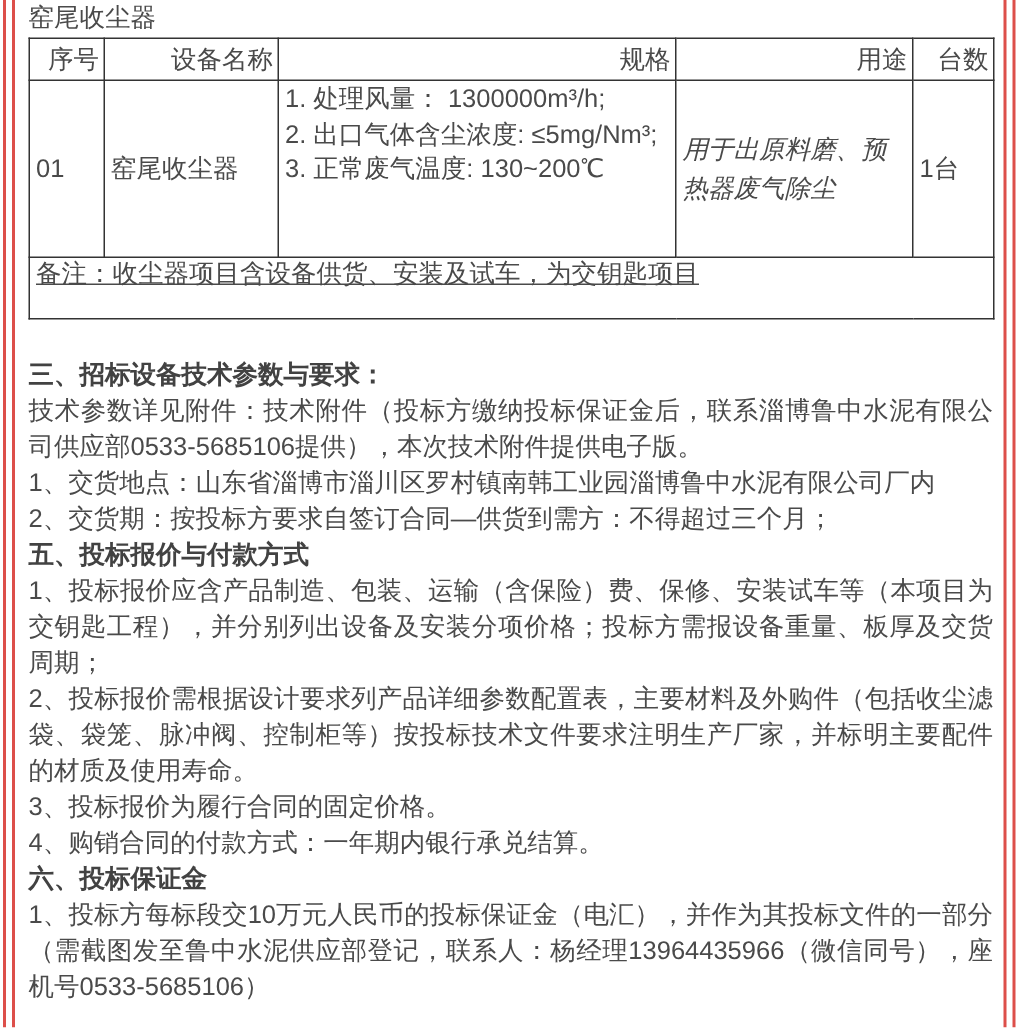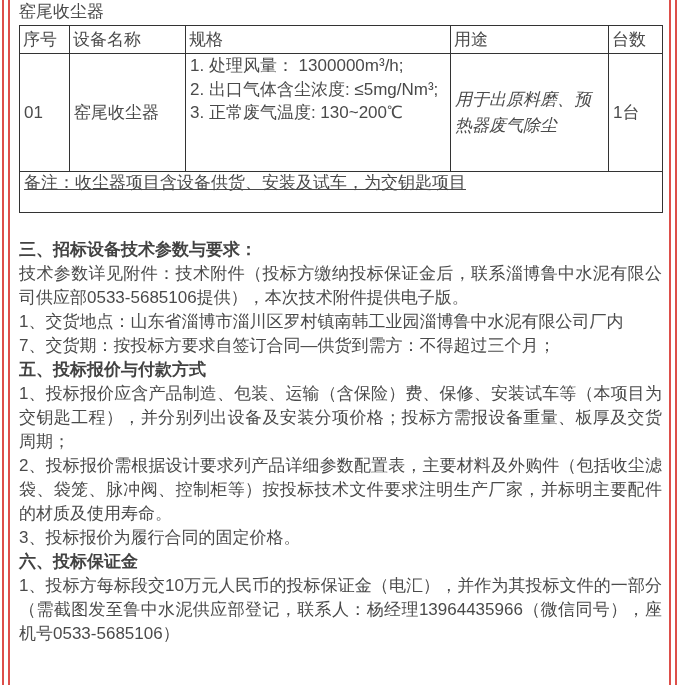--- a/index.html
+++ b/index.html
@@ -51,20 +51,21 @@
   table.equip th, table.equip td {
     border: 1px solid #333333;
     font-weight: normal;
     text-align: left;
     padding: 0 4px;
     overflow: hidden;
   }
   table.equip th {
     height: 27px;
     padding: 0 3px;
+    text-align: right;
   }
   td.cell-mid { vertical-align: middle; }
   td.cell-spec {
     vertical-align: top;
     padding: 2px 4px;
     margin-top: 32px;
   }
   td.cell-spec .spec-line {
     line-height: 23.5px;
     text-align: justify;
@@ -149,28 +150,29 @@
 
   <div class="sections">
 
     <div>
       <div class="sec-heading">三、招标设备技术参数与要求：</div>
       <p class="sec-para">技术参数详见附件：技术附件（投标方缴纳投标保证金后，联系淄博鲁中水泥有限公司供应部0533-5685106提供），本次技术附件提供电子版。</p>
     </div>
 
     <div>
       <p class="sec-para">1、交货地点：山东省淄博市淄川区罗村镇南韩工业园淄博鲁中水泥有限公司厂内</p>
-      <p class="sec-para">7、交货期：按投标方要求自签订合同—供货到需方：不得超过三个月；</p>
+      <p class="sec-para">2、交货期：按投标方要求自签订合同—供货到需方：不得超过三个月；</p>
     </div>
 
     <div>
       <div class="sec-heading">五、投标报价与付款方式</div>
       <p class="sec-para">1、投标报价应含产品制造、包装、运输（含保险）费、保修、安装试车等（本项目为交钥匙工程），并分别列出设备及安装分项价格；投标方需报设备重量、板厚及交货周期；</p>
       <p class="sec-para">2、投标报价需根据设计要求列产品详细参数配置表，主要材料及外购件（包括收尘滤袋、袋笼、脉冲阀、控制柜等）按投标技术文件要求注明生产厂家，并标明主要配件的材质及使用寿命。</p>
       <p class="sec-para">3、投标报价为履行合同的固定价格。</p>
+      <p class="sec-para">4、购销合同的付款方式：一年期内银行承兑结算。</p>
     </div>
 
     <div>
       <div class="sec-heading">六、投标保证金</div>
       <p class="sec-para">1、投标方每标段交10万元人民币的投标保证金（电汇），并作为其投标文件的一部分（需截图发至鲁中水泥供应部登记，联系人：杨经理13964435966（微信同号），座机号0533-5685106）</p>
     </div>
 
   </div>
 </div>
 

